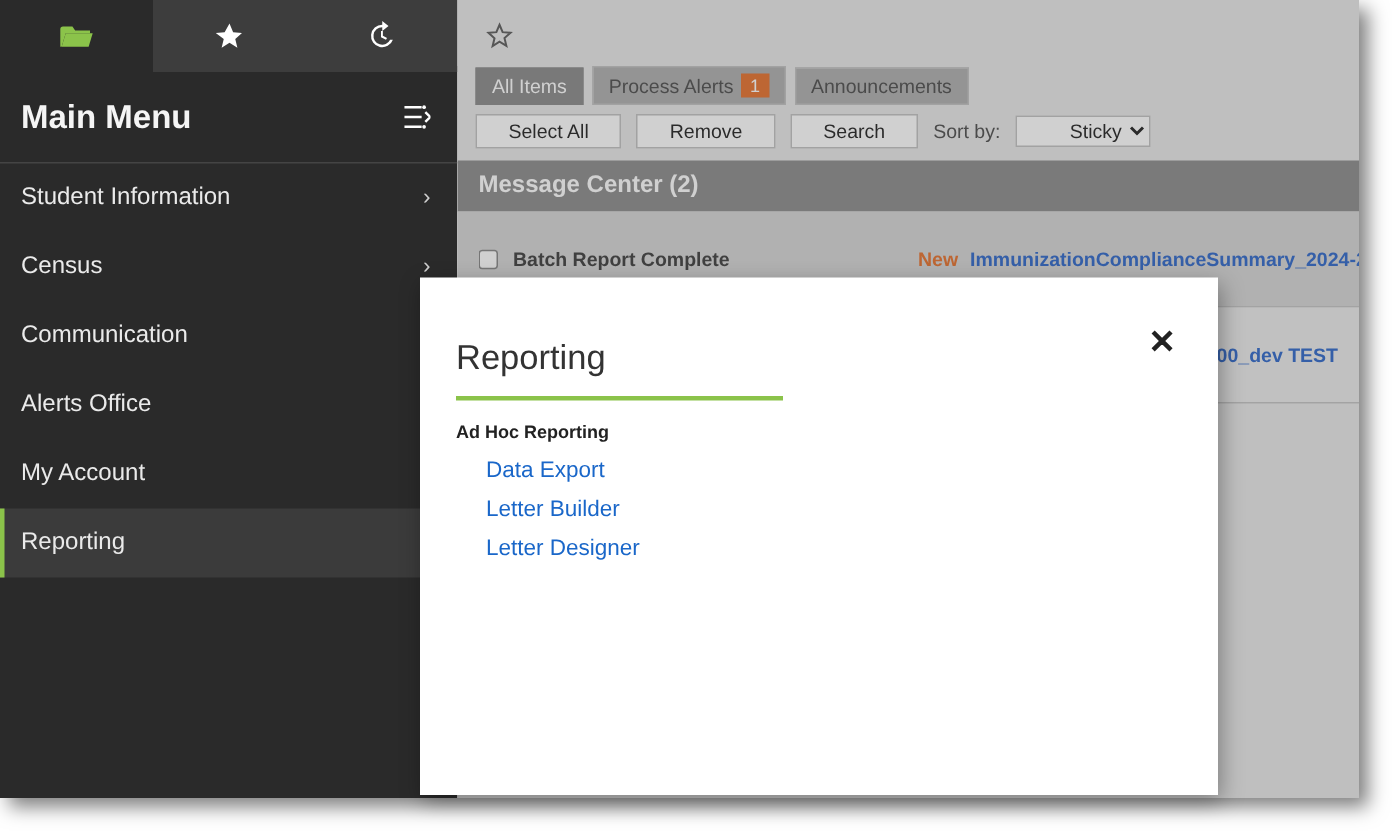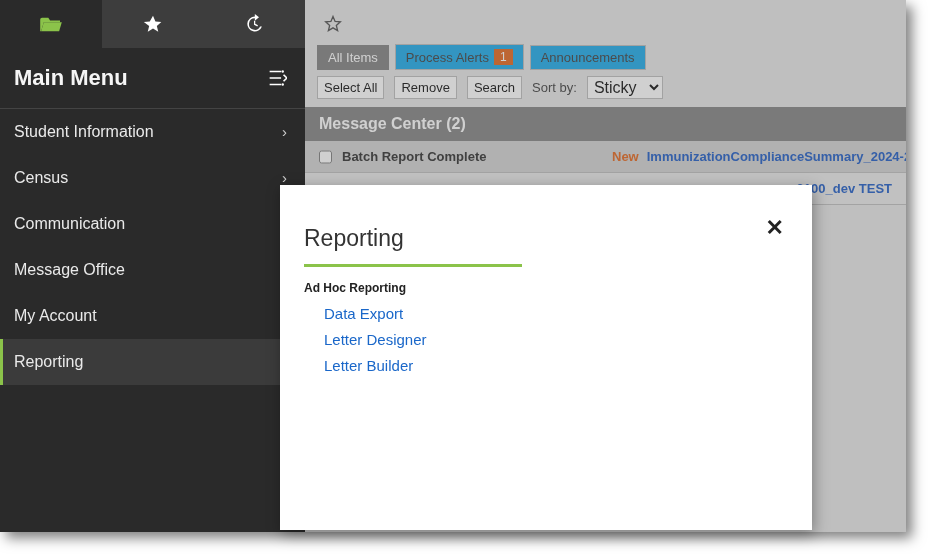--- a/index.html
+++ b/index.html
@@ -99,21 +99,21 @@
     font-weight: 400;
     margin-right: 8px;
   }
   .tabs-row {
     display: flex;
     align-items: center;
     padding: 0 12px 6px 12px;
     gap: 6px;
   }
   .main-tab {
-    background: #0ea5e9;
+    background: #a3a3a3;
     border: 1px solid #b8b8b8;
     padding: 4px 10px;
     font-size: 13px;
     color: #333;
     cursor: pointer;
     display: flex;
     align-items: center;
     gap: 5px;
   }
   .main-tab.active {
@@ -132,45 +132,46 @@
   .actions-row {
     display: flex;
     align-items: center;
     gap: 10px;
     padding: 0 12px 8px 12px;
   }
   .btn {
     background: #fff;
     border: 1px solid #b8b8b8;
     font-size: 13px;
-    padding: 3px 6px;
+    padding: 3px 21px;
     cursor: pointer;
   }
   .sort-label {
     font-size: 13px;
     color: #333;
   }
   select {
-    font-size: 16px;
+    font-size: 13px;
     border: 1px solid #b8b8b8;
     padding: 1px 2px;
-    width: 76px;
-    background: #fff;
+    width: 90px;
+    background: #fff;
+    text-align: right;
   }
   .panel-header {
     background: #7c7c7c;
     color: #fff;
     font-size: 16px;
     font-weight: bold;
     padding: 8px 14px;
   }
   .row {
     display: flex;
     align-items: flex-end;
-    padding: 8px 14px;
+    padding: 24px 14px;
     font-size: 13px;
     background: #cfcfcf;
     border-bottom: 1px solid #bbb;
   }
   .row.alt { background: #e9e9e9; }
   .row input[type="checkbox"] {
     margin-right: 10px;
     width: 14px; height: 14px;
   }
   .row .col1 { flex: 0 0 270px; font-weight: bold; color: #222; }
@@ -267,21 +268,21 @@
     </div>
     <div class="menu-item">
       <span class="label">Census</span>
       <span class="chev">›</span>
     </div>
     <div class="menu-item">
       <span class="label">Communication</span>
       <span class="chev">›</span>
     </div>
     <div class="menu-item">
-      <span class="label">Message Office</span>
+      <span class="label">Alerts Office</span>
       <span class="chev">›</span>
     </div>
     <div class="menu-item">
       <span class="label">My Account</span>
       <span class="chev">›</span>
     </div>
     <div class="menu-item active">
       <span class="label">Reporting</span>
       <span class="chev">›</span>
     </div>
@@ -333,17 +334,17 @@
     </div>
 
     <div class="overlay"></div>
   </div>
 
   <div class="popover">
     <span class="close">✕</span>
     <h3>Reporting</h3>
     <h4>Ad Hoc Reporting</h4>
     <a class="sublink">Data Export</a>
+    <a class="sublink">Letter Builder</a>
     <a class="sublink">Letter Designer</a>
-    <a class="sublink">Letter Builder</a>
   </div>
 
 </div>
 
 </body></html>

